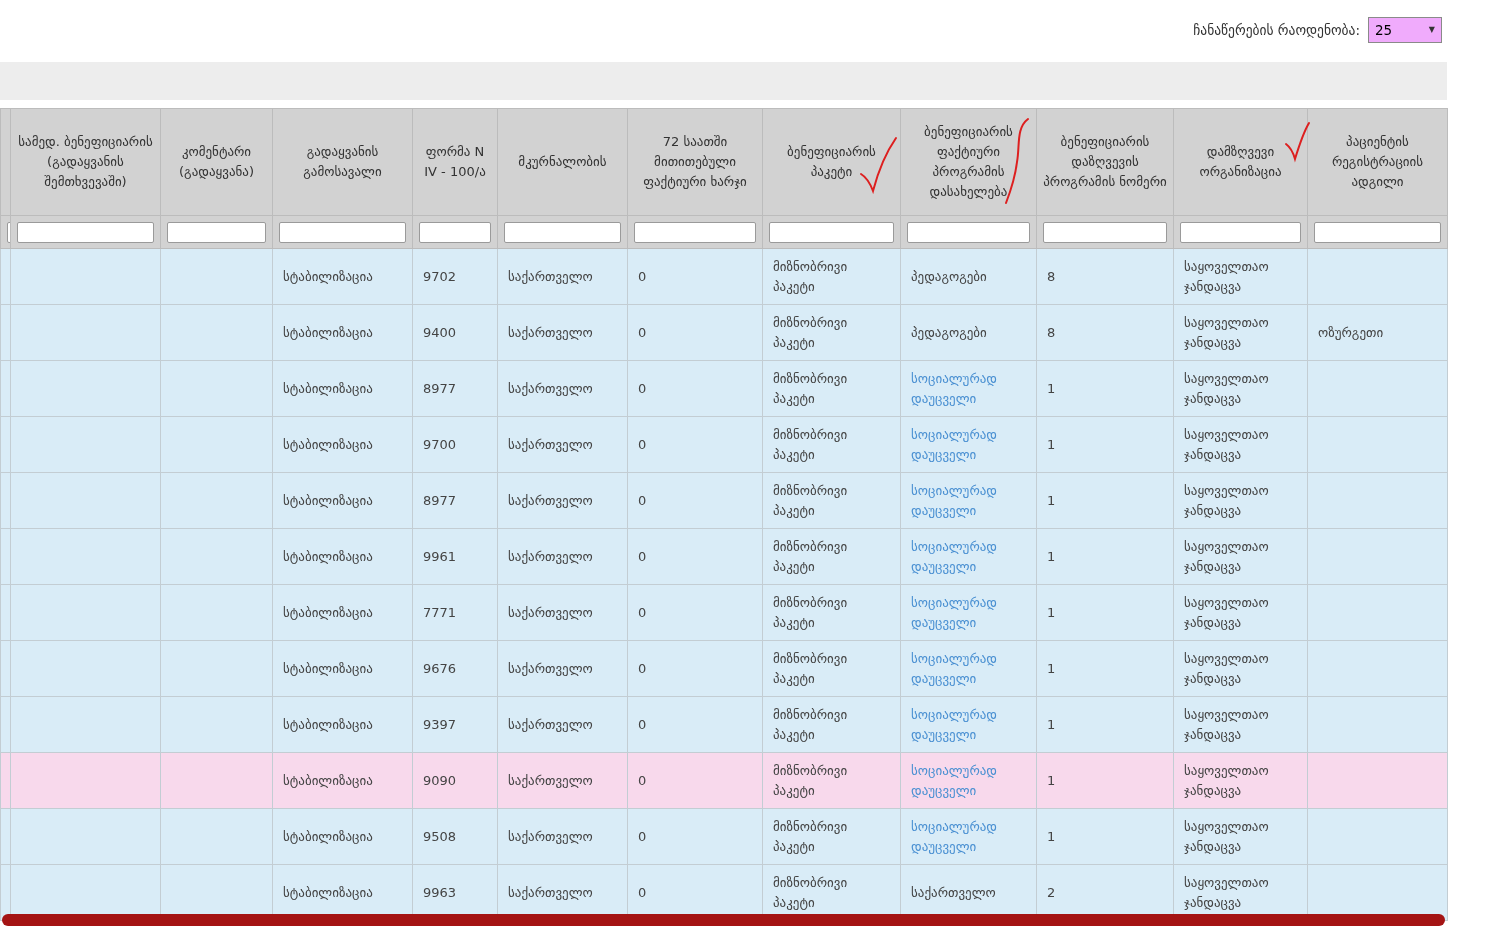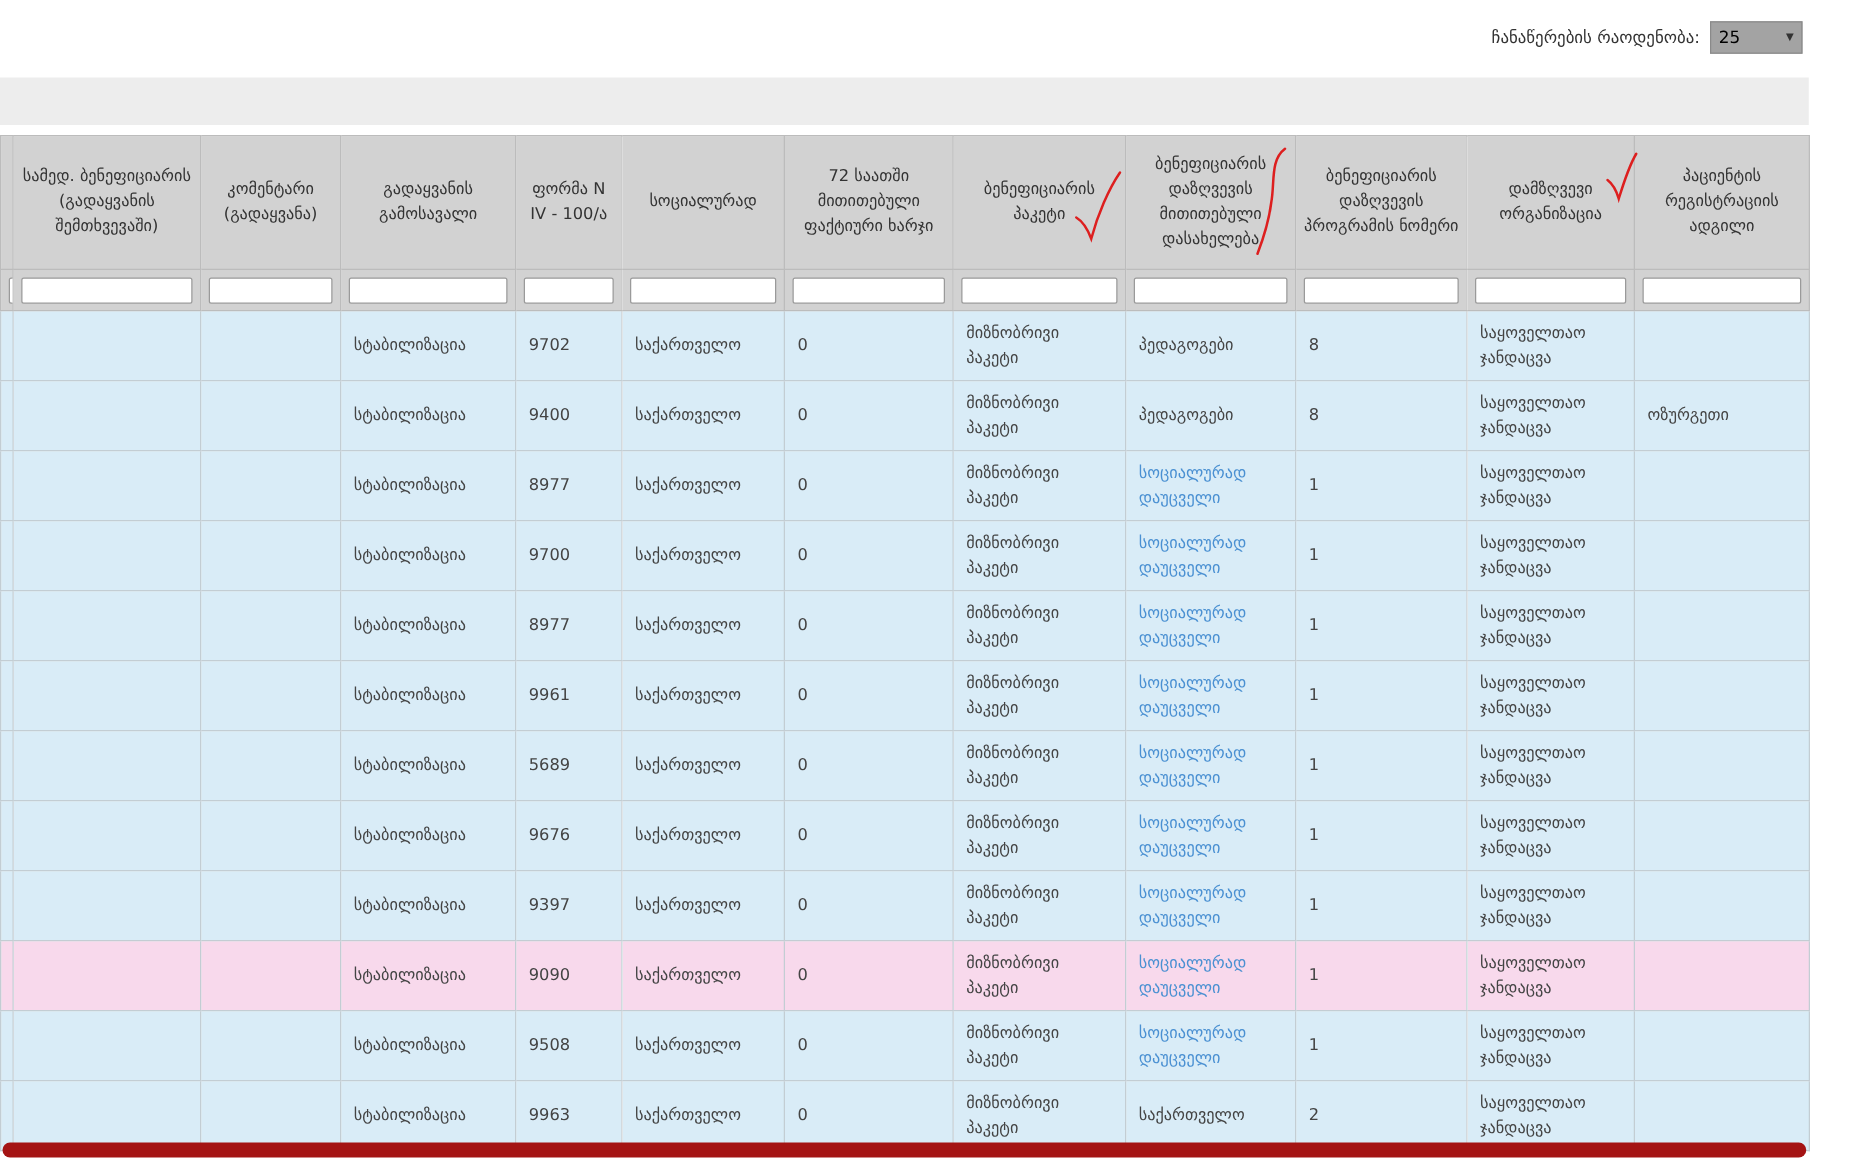--- a/index.html
+++ b/index.html
@@ -4,21 +4,21 @@
 <style>
   * { margin:0; padding:0; box-sizing:border-box; }
   html,body { background:#fff; }
   body { font-family:"DejaVu Sans","Liberation Sans",sans-serif; }
   .page { position:relative; width:1496px; height:927px; overflow:hidden; background:#fff; }
 
   
   .topbar { position:absolute; top:0; left:0; width:100%; height:62px; background:#fff; }
   .records { position:absolute; top:17px; right:54px; display:flex; align-items:center; gap:8px;
              font-size:13.5px; color:#333; }
-  .select-box { width:74px; height:26px; background:#a3a3a3; border:1px solid #8a8a8a;
+  .select-box { width:74px; height:26px; background:#f0abfc; border:1px solid #8a8a8a;
                 display:flex; align-items:center; justify-content:space-between;
                 padding:0 6px; font-size:13.5px; color:#000; cursor:pointer; }
   .select-box .arrow { font-size:8px; color:#333; line-height:1; }
 
   .graybar { position:absolute; top:62px; left:0; width:1447px; height:38px; background:#ededed; }
 
   
   .table-wrap { position:absolute; top:108px; left:0; width:1447px; }
   table { border-collapse:collapse; table-layout:fixed; width:1447px; font-size:13px; color:#444; }
   th { background:var(--header_gray,#d2d2d2); border:1px solid #bcbcbc; font-weight:normal;
@@ -76,24 +76,24 @@
           <col style="width: 134px;">
           <col style="width: 140px;">
         </colgroup>
       <thead>
         <tr id="header-row">
             <th></th>
             <th>სამედ. ბენეფიციარის (გადაყვანის შემთხვევაში)</th>
             <th>კომენტარი (გადაყვანა)</th>
             <th>გადაყვანის გამოსავალი</th>
             <th>ფორმა N IV - 100/ა</th>
-            <th>სოციალურად</th>
+            <th>მკურნალობის</th>
             <th>72 საათში მითითებული ფაქტიური ხარჯი</th>
             <th>ბენეფიციარის პაკეტი</th>
-            <th>ბენეფიციარის დაზღვევის მითითებული დასახელება</th>
+            <th>ბენეფიციარის ფაქტიური პროგრამის დასახელება</th>
             <th>ბენეფიციარის დაზღვევის პროგრამის ნომერი</th>
             <th>დამზღვევი ორგანიზაცია</th>
             <th>პაციენტის რეგისტრაციის ადგილი</th>
           </tr>
         <tr id="filter-row" class="filter-row">
             <td><input type="text" style=""></td>
             <td><input type="text" style=""></td>
             <td><input type="text" style=""></td>
             <td><input type="text" style=""></td>
             <td><input type="text" style=""></td>
@@ -189,21 +189,21 @@
             <td class="link">სოციალურად დაუცველი</td>
             <td>1</td>
             <td>საყოველთაო ჯანდაცვა</td>
             <td></td>
           </tr>
           <tr>
             <td></td>
             <td></td>
             <td></td>
             <td>სტაბილიზაცია</td>
-            <td>5689</td>
+            <td>7771</td>
             <td>საქართველო</td>
             <td>0</td>
             <td>მიზნობრივი პაკეტი</td>
             <td class="link">სოციალურად დაუცველი</td>
             <td>1</td>
             <td>საყოველთაო ჯანდაცვა</td>
             <td></td>
           </tr>
           <tr>
             <td></td>

